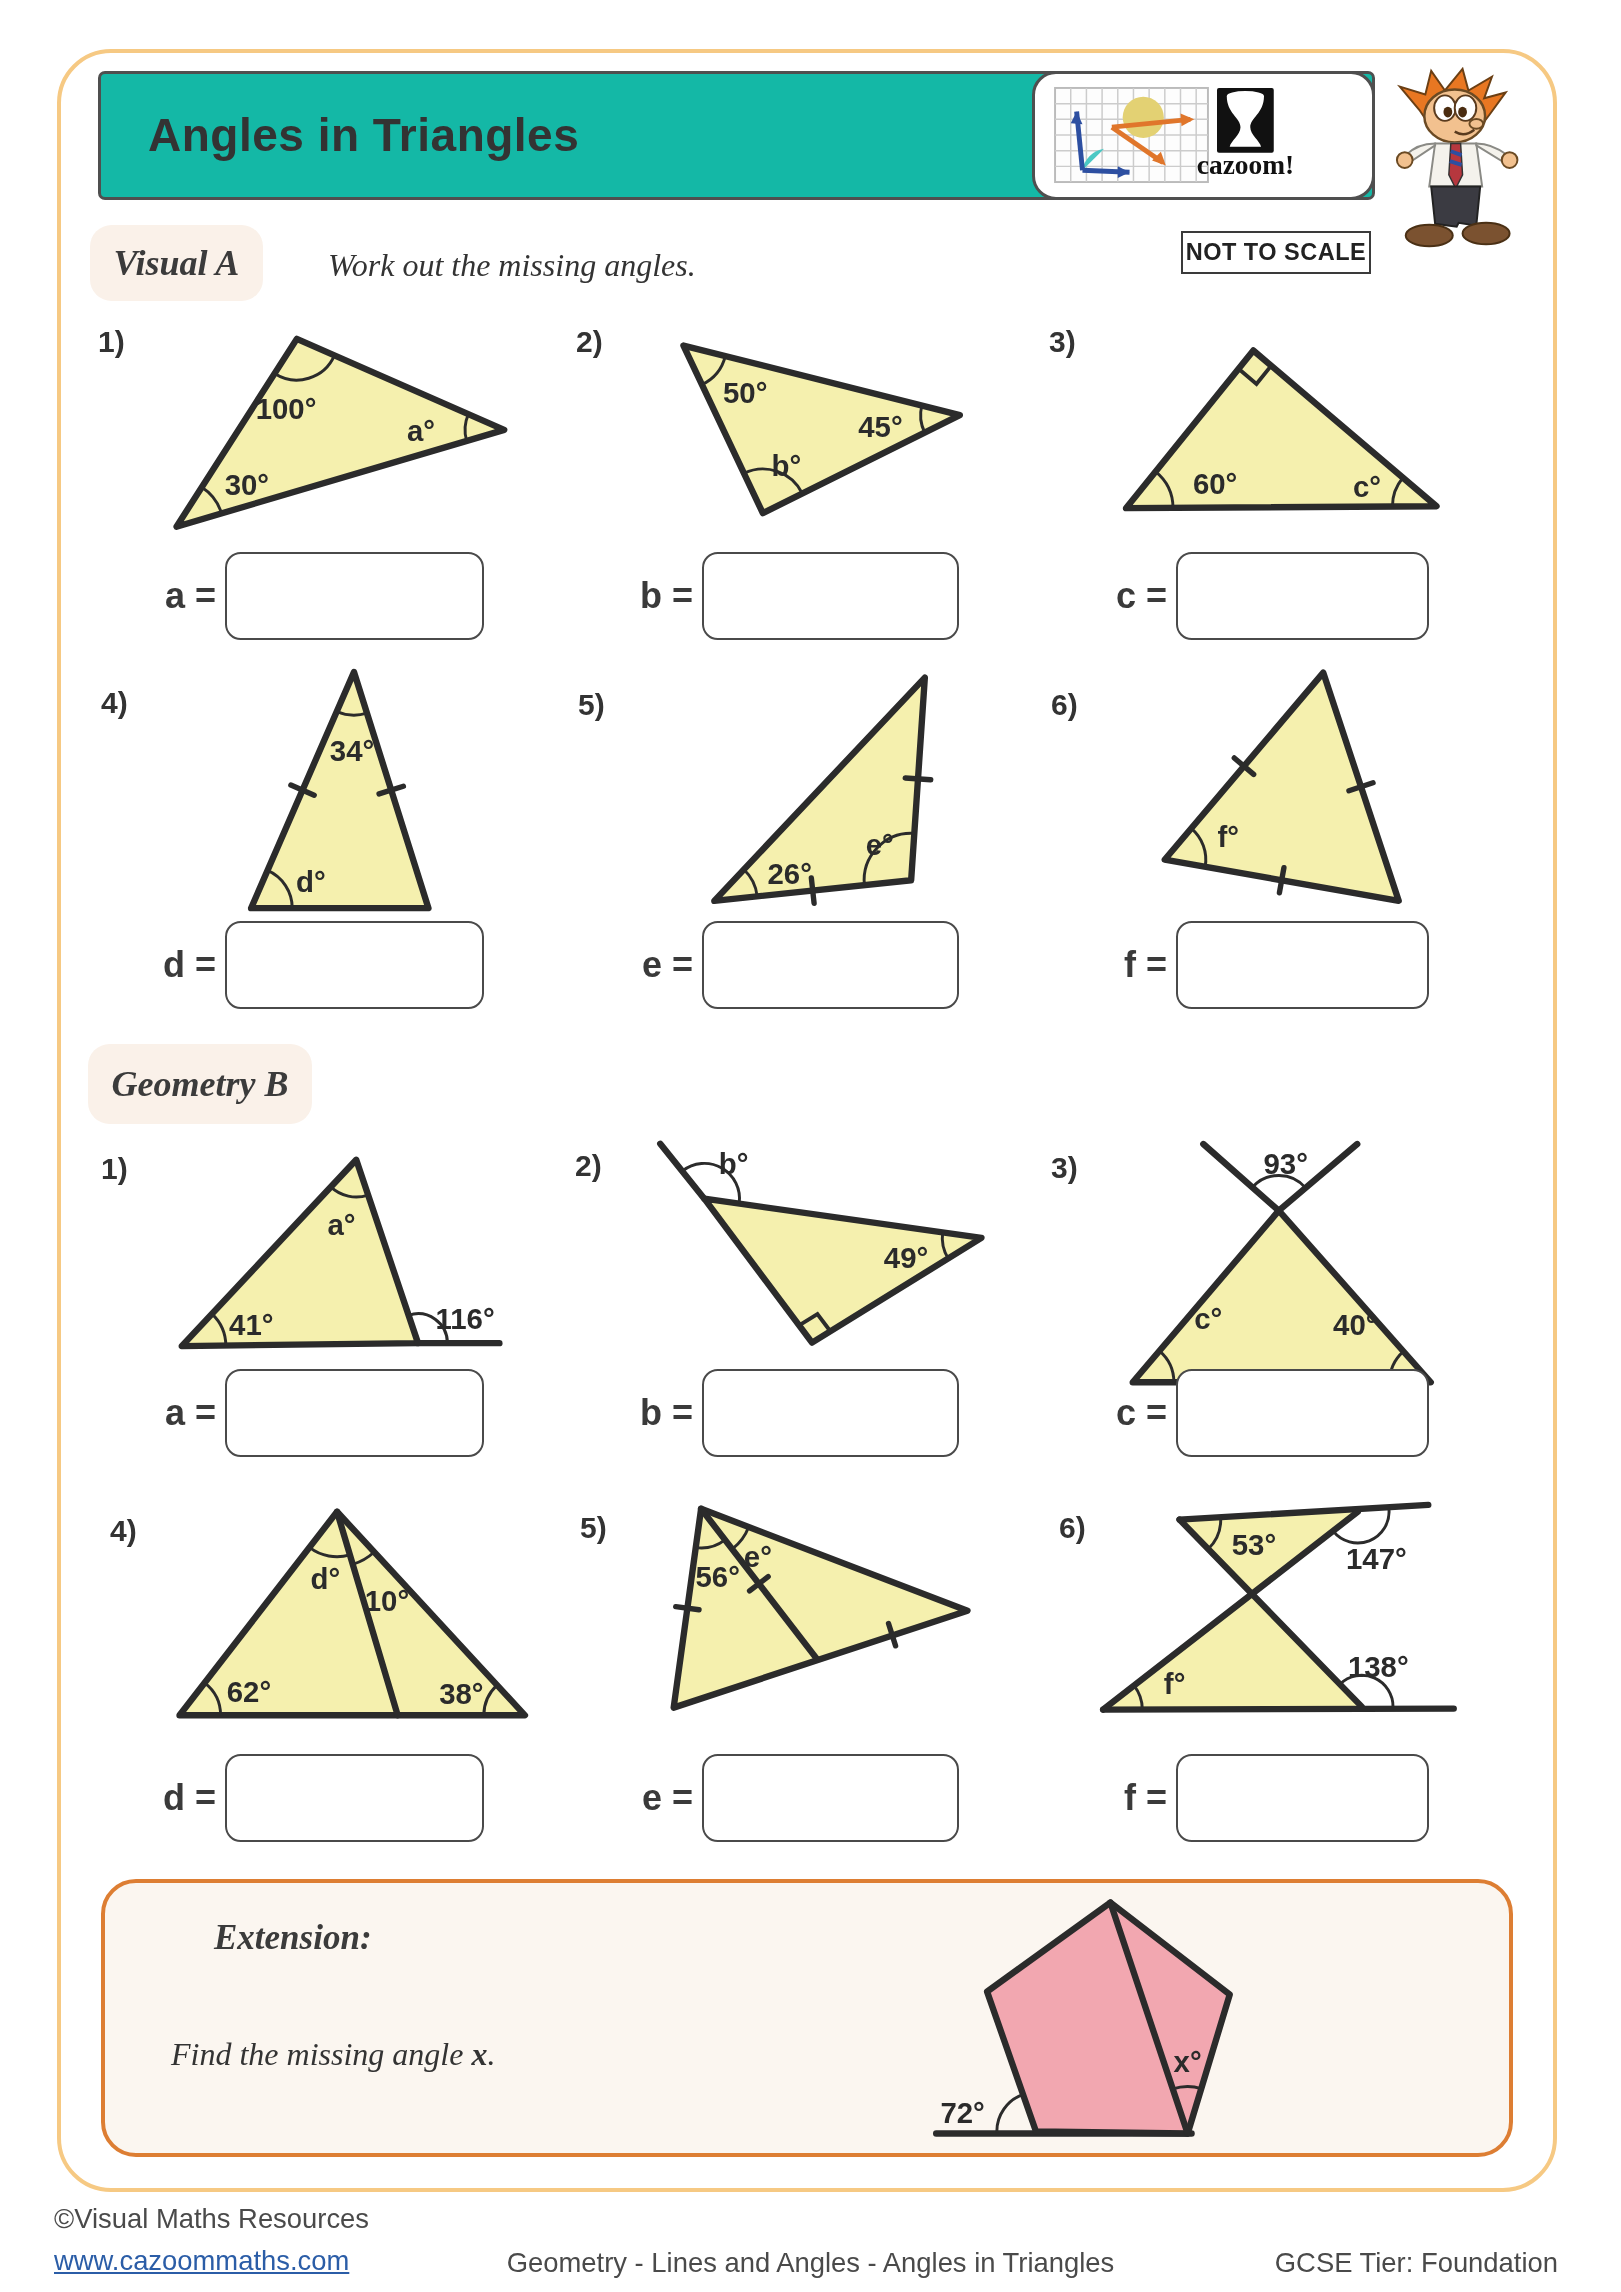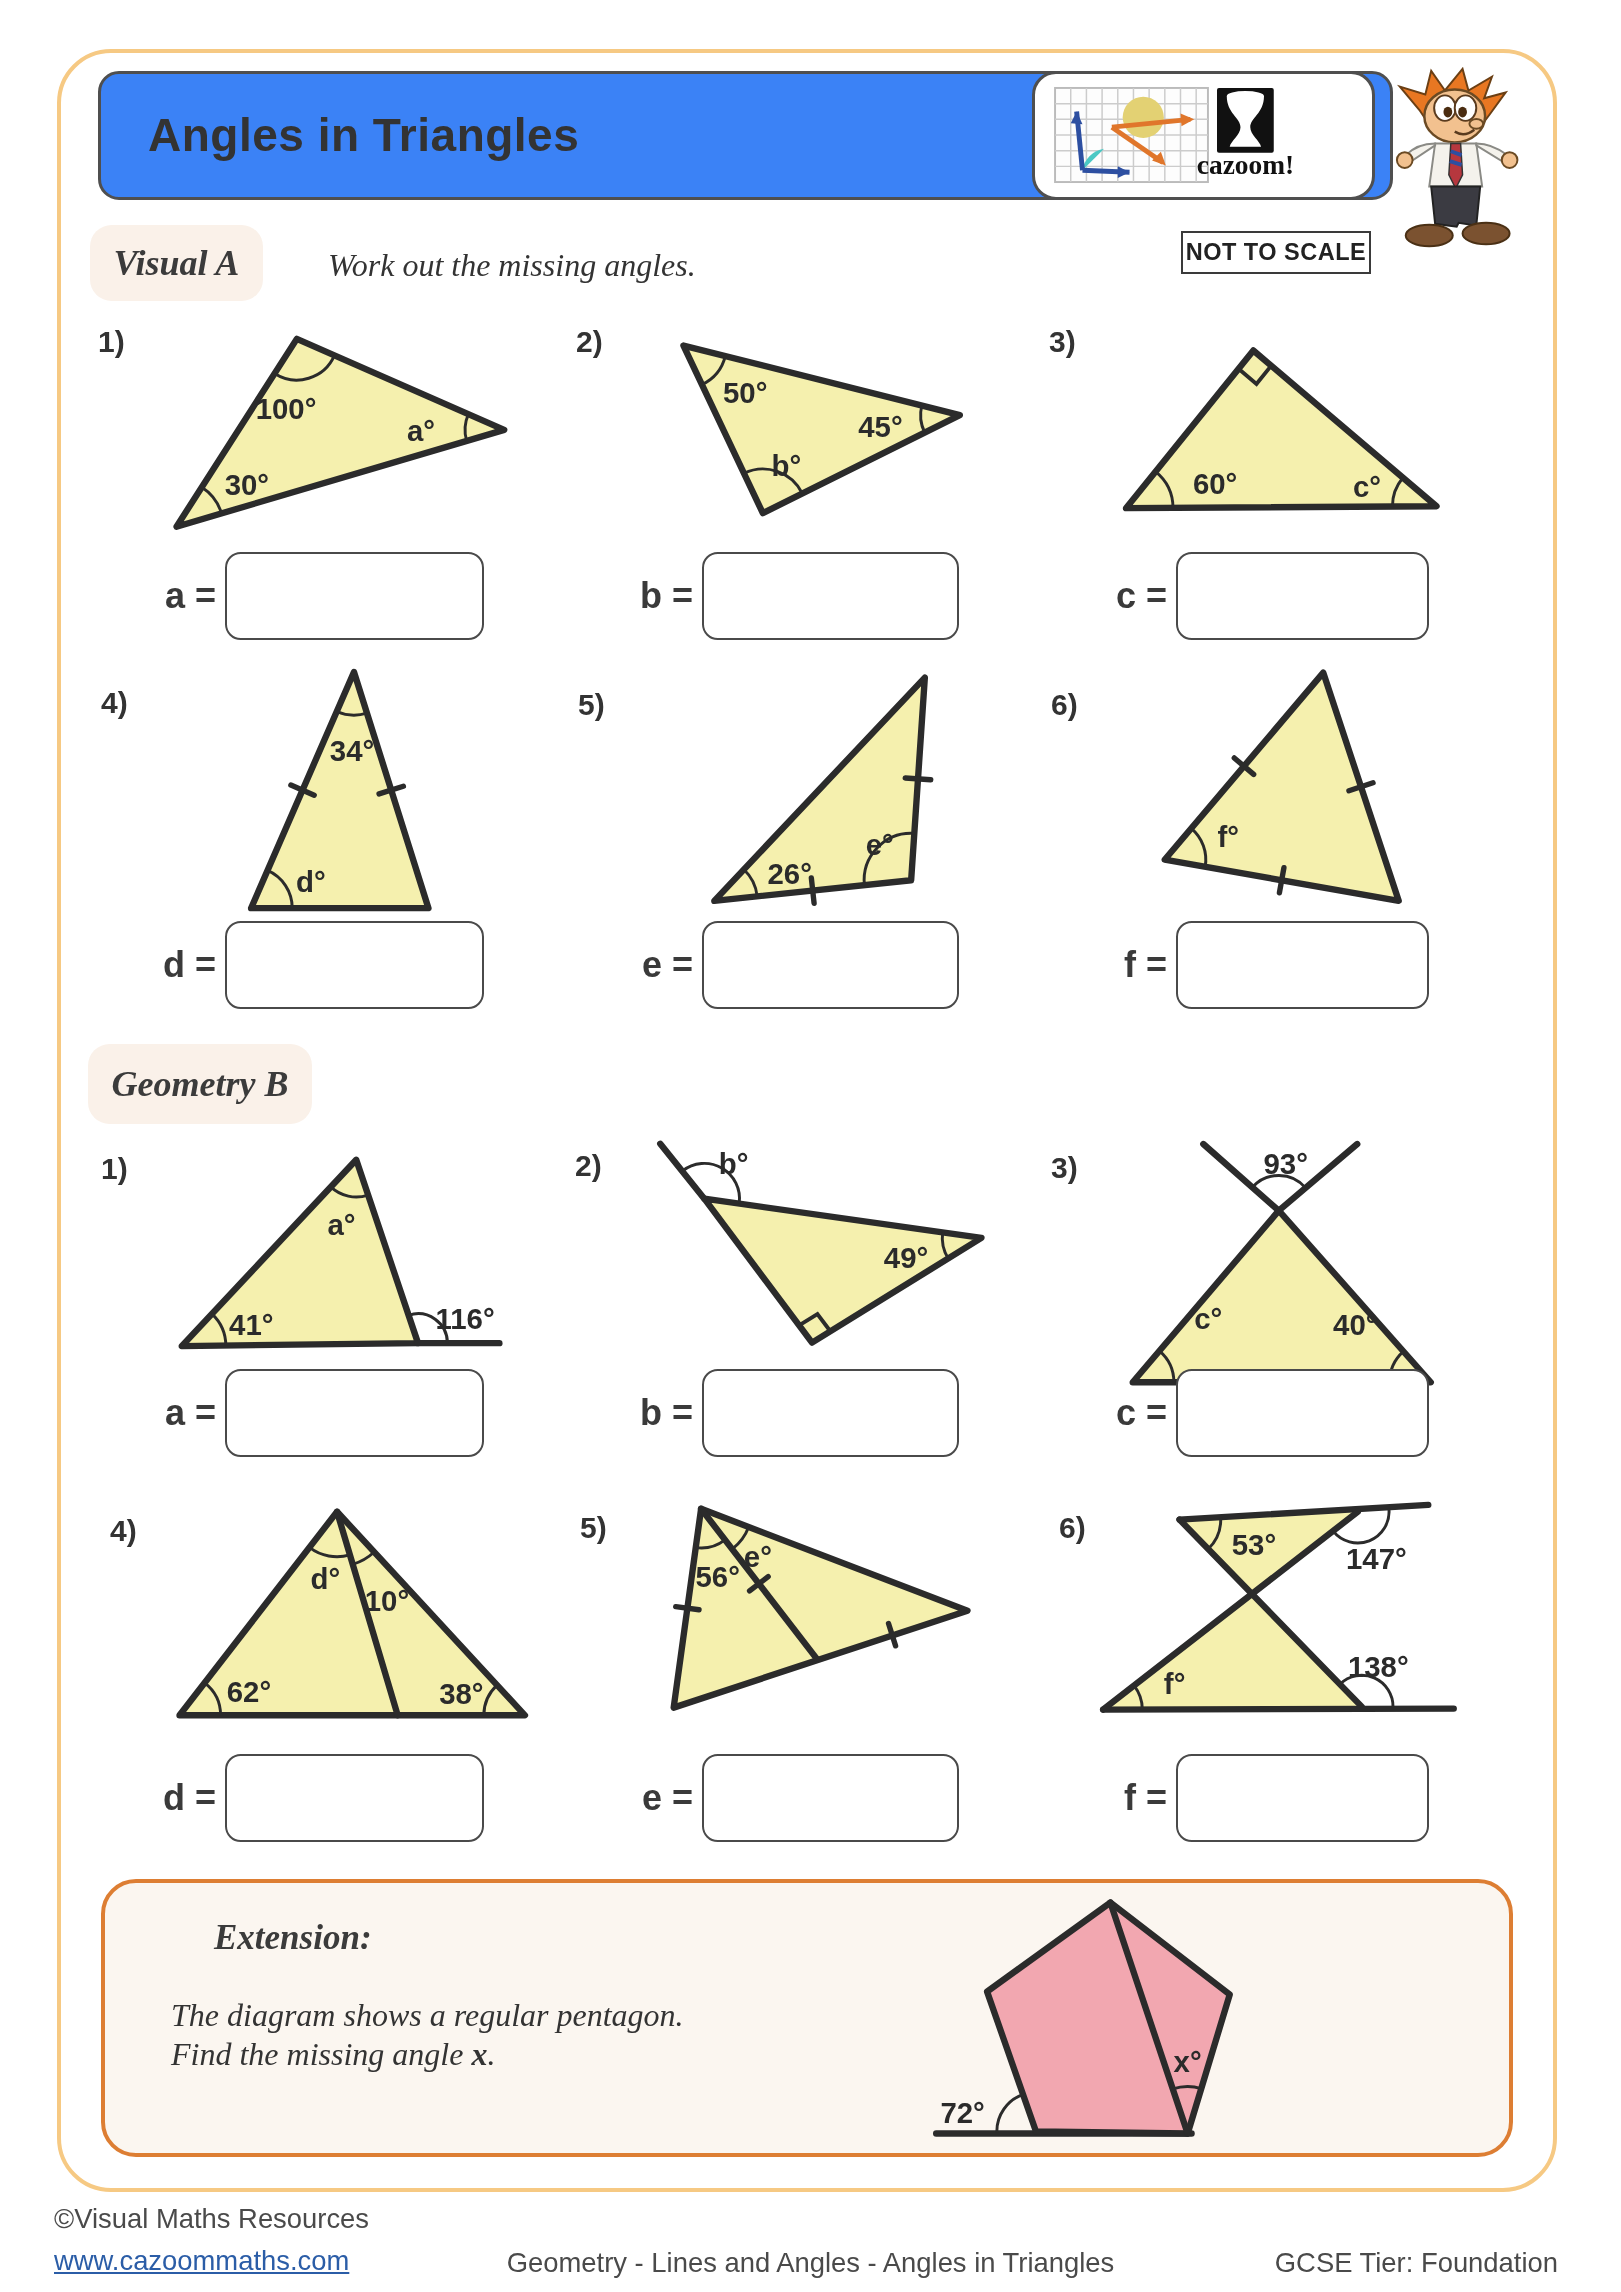--- a/index.html
+++ b/index.html
@@ -1,21 +1,21 @@
 <!DOCTYPE html>
 <html><head>
 <meta charset="utf-8">
 <style>
   html,body{margin:0;padding:0;}
   body{width:1621px;height:2293px;position:relative;background:#ffffff;
        font-family:"Liberation Sans",sans-serif;overflow:hidden;}
   .pageborder{position:absolute;left:57px;top:49px;width:1492px;height:2135px;
        border:4.9px solid #F6C983;border-radius:54px;}
   .titlebar{position:absolute;left:98px;top:71px;width:1271px;height:123px;
-       background:#3b82f6;border:3.9px solid #4F4F4F;border-radius:21px;padding-left:18px;}
+       background:#14b8a6;border:3.9px solid #4F4F4F;border-radius:7px;}
   .titletext{position:absolute;left:47px;top:0;height:123px;line-height:123px;
        font-size:46px;font-weight:bold;color:#333;letter-spacing:0.5px;}
   .logobox{position:absolute;left:1032px;top:71px;width:337px;height:123px;
        background:#ffffff;border:3.9px solid #4F4F4F;border-radius:24px;}
   .nts{position:absolute;left:1181px;top:231px;width:186px;height:39px;background:#fff;
        border:2.9px solid #3a3a3a;text-align:center;line-height:39px;
        font-size:23.5px;font-weight:bold;color:#222;letter-spacing:0.5px;}
   .pill{position:absolute;background:#FAF1E9;border-radius:21.6px;display:flex;align-items:center;
        padding:0 23.5px;font-family:"Liberation Serif",serif;font-style:italic;font-weight:bold;
        font-size:36px;color:#3b3b3b;}
@@ -299,21 +299,20 @@
 
 <div class="anslab" style="left:145px;top:1754px">d =</div>
 <div class="ansbox" style="left:225px;top:1754px;width:255px"></div>
 <div class="anslab" style="left:622px;top:1754px">e =</div>
 <div class="ansbox" style="left:702px;top:1754px;width:253px"></div>
 <div class="anslab" style="left:1096px;top:1754px">f =</div>
 <div class="ansbox" style="left:1176px;top:1754px;width:249px"></div>
 
 <div class="extbox">
   <div class="extlabel">Extension:</div>
-  <div class="extline" style="top:114px">The diagram shows a regular pentagon.</div>
   <div class="extline" style="top:153px"><span>Find the missing angle </span><b>x</b><span>.</span></div>
 </div>
 <svg class="diag" style="left:921px;top:1882px" width="412" height="274" viewBox="0 0 420 280">
   <line class="ln" x1="15" y1="257" x2="276" y2="257"></line>
   <polygon class="pent" points="193,21 315,115 272,257 117,255 67,112"></polygon>
   <line class="ln" x1="193" y1="21" x2="272" y2="257"></line>
   <path class="arc" d="M 256.8 211.5 A 48 48 0 0 1 285.9 211.1"></path>
   <path class="arc" d="M 77.0 255.8 A 40 40 0 0 1 103.8 217.2"></path>
   <text class="alab" x="272" y="194">x°</text>
   <text class="alab" x="42" y="246">72°</text>

